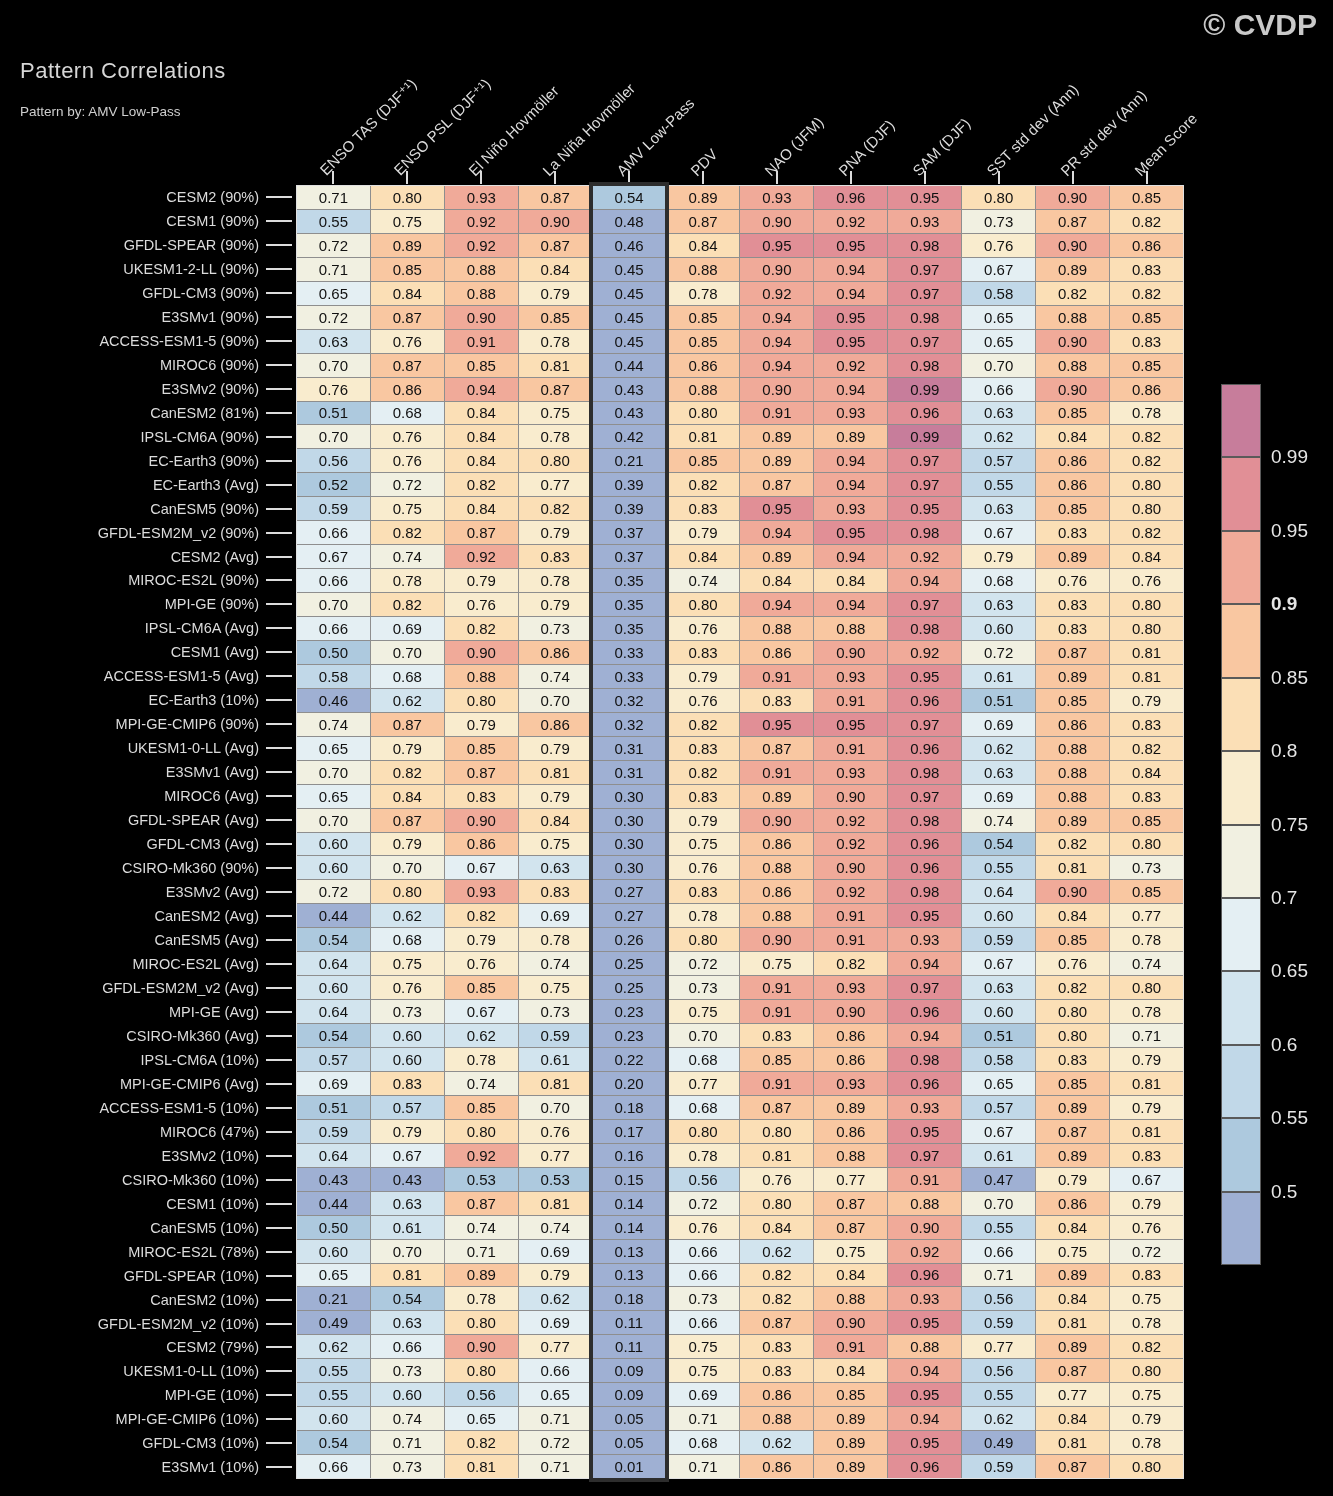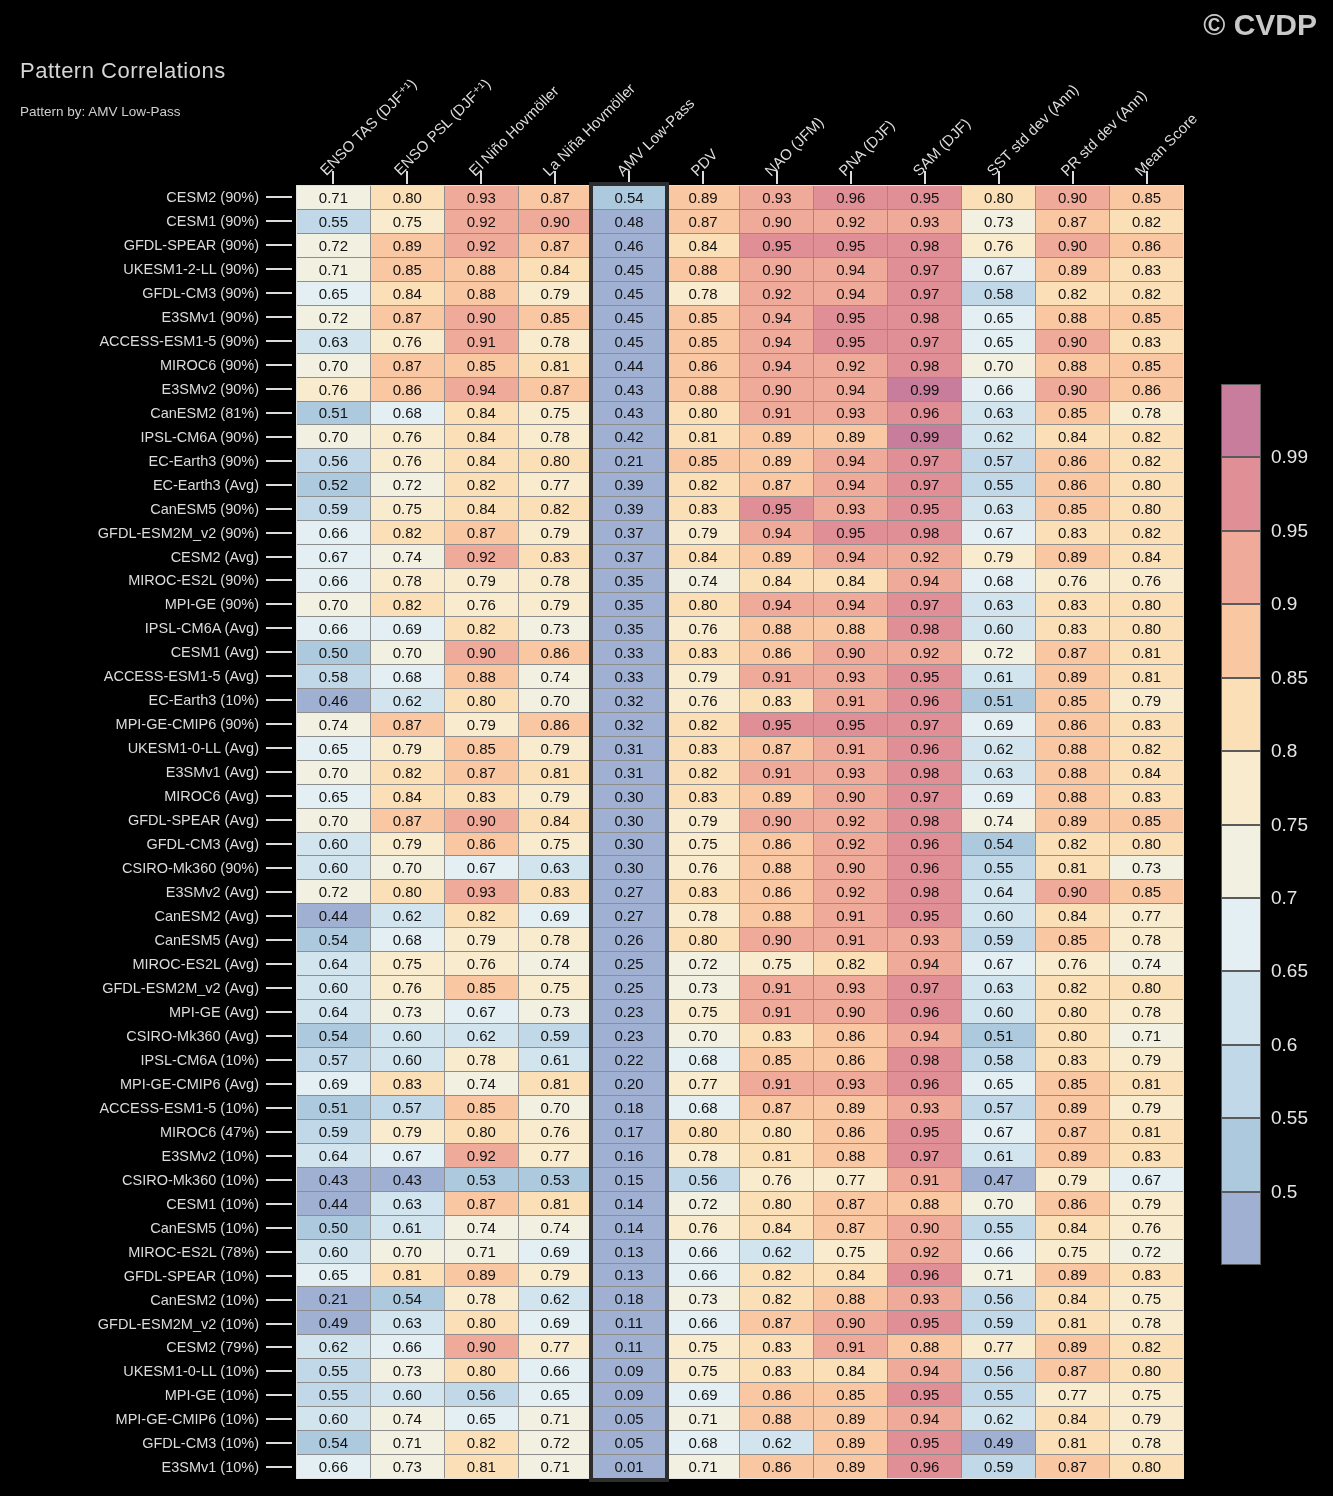--- a/index.html
+++ b/index.html
@@ -961,21 +961,21 @@
       <div class="cb-block" style="background: rgb(241, 240, 225);"></div>
       <div class="cb-block" style="background: rgb(228, 239, 243);"></div>
       <div class="cb-block" style="background: rgb(210, 228, 238);"></div>
       <div class="cb-block" style="background: rgb(193, 216, 232);"></div>
       <div class="cb-block" style="background: rgb(173, 201, 222);"></div>
       <div class="cb-block" style="background: rgb(159, 176, 211);"></div>
     </div>
   <div id="colorbar-labels">
       <div class="cb-label" style="top: 446.417px;">0.99</div>
       <div class="cb-label" style="top: 519.833px;">0.95</div>
-      <div class="cb-label" style="top: 593.25px;">0.9</div>
+      <div class="cb-label" style="top: 593.25px; font-weight: bold;">0.9</div>
       <div class="cb-label" style="top: 666.667px;">0.85</div>
       <div class="cb-label" style="top: 740.083px;">0.8</div>
       <div class="cb-label" style="top: 813.5px;">0.75</div>
       <div class="cb-label" style="top: 886.917px;">0.7</div>
       <div class="cb-label" style="top: 960.333px;">0.65</div>
       <div class="cb-label" style="top: 1033.75px;">0.6</div>
       <div class="cb-label" style="top: 1107.17px;">0.55</div>
       <div class="cb-label" style="top: 1180.58px;">0.5</div>
     </div>
 </div>

